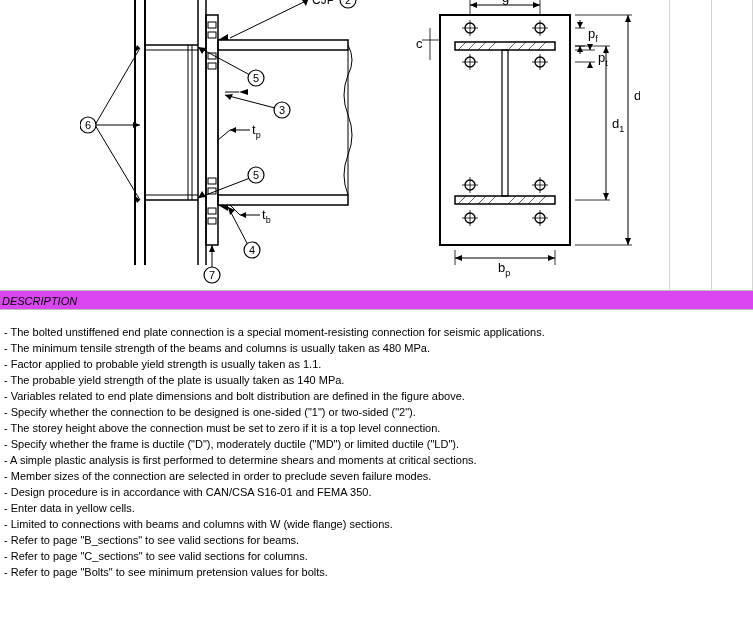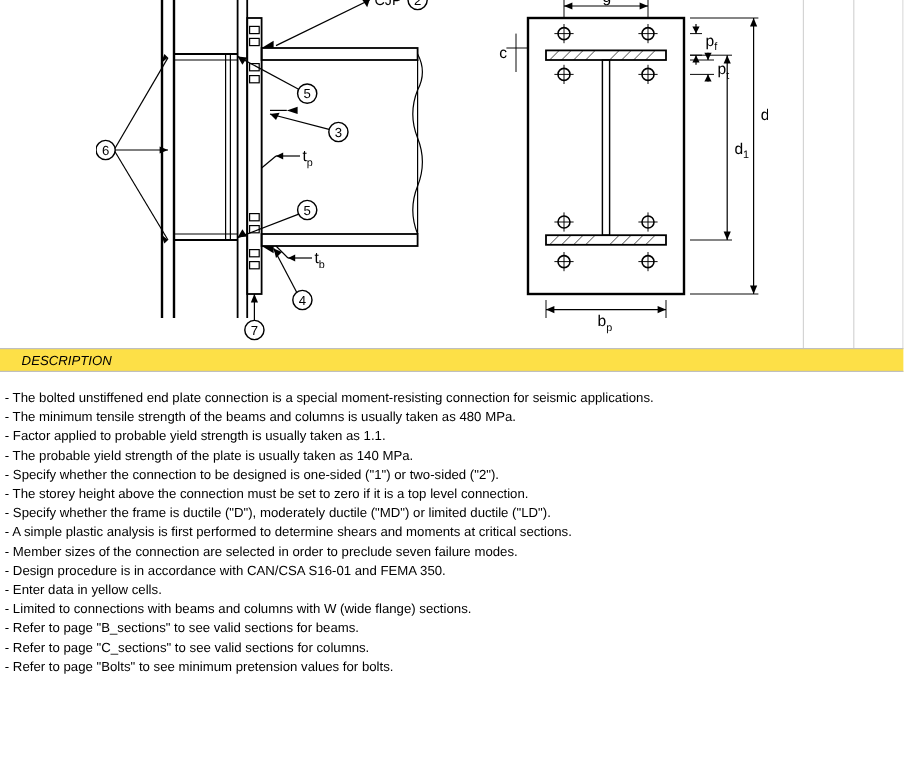--- a/index.html
+++ b/index.html
@@ -29,26 +29,26 @@
   .diagram-box {
     position: absolute;
     top: 0;
     left: 80px;
     width: 560px;
     height: 290px;
     background: #fff;
   }
   .diagram-box svg { display: block; }
   .section-header {
-    background: #fde047;
+    background: #d946ef;
     font-style: italic;
     font-weight: normal;
     height: 20px;
     line-height: 20px;
-    padding-left: 18px;
+    padding-left: 2px;
     border-top: 1px solid #bfbfbf;
     border-bottom: 1px solid #bfbfbf;
   }
   .desc-row {
     height: 16px;
     line-height: 16px;
     padding-left: 4px;
     white-space: nowrap;
   }
   .spacer-row {
@@ -277,20 +277,21 @@
 </div>
 
 <div class="section-header">DESCRIPTION</div>
 <div class="spacer-row"></div>
 
 <div>
   <div class="desc-row">- The bolted unstiffened end plate connection is a special moment-resisting connection for seismic applications.</div>
   <div class="desc-row">- The minimum tensile strength of the beams and columns is usually taken as 480 MPa.</div>
   <div class="desc-row">- Factor applied to probable yield strength is usually taken as 1.1.</div>
   <div class="desc-row">- The probable yield strength of the plate is usually taken as 140 MPa.</div>
+  <div class="desc-row">- Variables related to end plate dimensions and bolt distribution are defined in the figure above.</div>
   <div class="desc-row">- Specify whether the connection to be designed is one-sided ("1") or two-sided ("2").</div>
   <div class="desc-row">- The storey height above the connection must be set to zero if it is a top level connection.</div>
   <div class="desc-row">- Specify whether the frame is ductile ("D"), moderately ductile ("MD") or limited ductile ("LD").</div>
   <div class="desc-row">- A simple plastic analysis is first performed to determine shears and moments at critical sections.</div>
   <div class="desc-row">- Member sizes of the connection are selected in order to preclude seven failure modes.</div>
   <div class="desc-row">- Design procedure is in accordance with CAN/CSA S16-01 and FEMA 350.</div>
   <div class="desc-row">- Enter data in yellow cells.</div>
   <div class="desc-row">- Limited to connections with beams and columns with W (wide flange) sections.</div>
   <div class="desc-row">- Refer to page "B_sections" to see valid sections for beams.</div>
   <div class="desc-row">- Refer to page "C_sections" to see valid sections for columns.</div>

